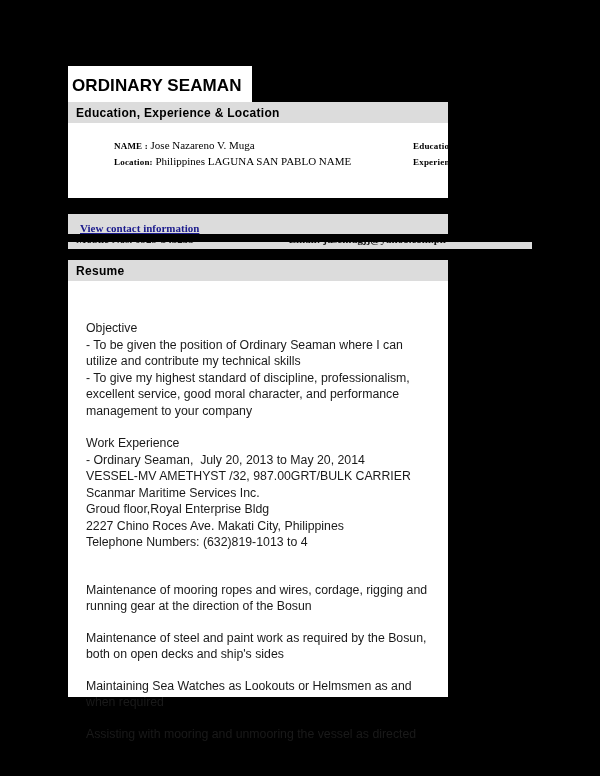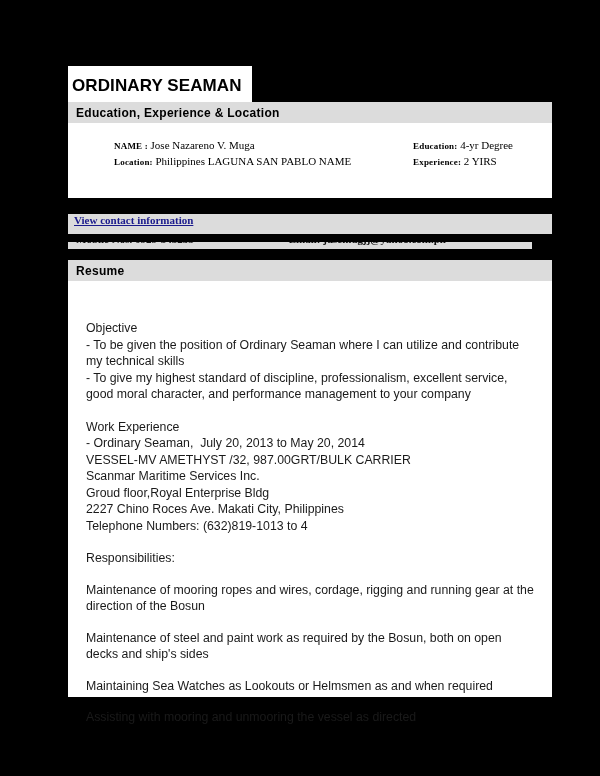--- a/index.html
+++ b/index.html
@@ -41,21 +41,21 @@
     font-weight: bold;
     color: #000000;
     letter-spacing: 0.1px;
     white-space: nowrap;
   }
 
   
   .card {
     position: absolute;
     left: 68px;
-    width: 484px;
+    width: 380px;
     background: #ffffff;
     box-sizing: border-box;
   }
   .card-edu { top: 102px; height: 96px; }
 
   .bar {
     background: #dcdcdc;
     height: 22px;
     display: flex;
     align-items: center;
@@ -107,22 +107,22 @@
 
   
   .card-contact {
     top: 214px;
     height: 20px;
   }
   .contact-bar {
     background: #dcdcdc;
     height: 20px;
     display: flex;
-    align-items: flex-start;
-    padding-left: 6px;
+    align-items: flex-end;
+    padding-left: 12px;
     box-sizing: border-box;
   }
   .contact-link {
     font-family: "Liberation Serif", serif;
     font-size: 11px;
     font-weight: bold;
     color: #1a1a8c;
     text-decoration: underline;
     white-space: nowrap;
     cursor: pointer;
@@ -248,21 +248,20 @@
       <p class="rtext">Work Experience</p>
       <p class="rtext">- Ordinary Seaman,  July 20, 2013 to May 20, 2014</p>
       <p class="rtext">VESSEL-MV AMETHYST /32, 987.00GRT/BULK CARRIER</p>
       <p class="rtext">Scanmar Maritime Services Inc.</p>
       <p class="rtext">Groud floor,Royal Enterprise Bldg</p>
       <p class="rtext">2227 Chino Roces Ave. Makati City, Philippines</p>
       <p class="rtext">Telephone Numbers: (632)819-1013 to 4</p>
 
       <div class="gap"></div>
 
-      <p class="rtext">Responsibilities:</p>
 
       <div class="gap-sm"></div>
       <p class="rtext">Maintenance of mooring ropes and wires, cordage, rigging and running gear at the direction of the Bosun</p>
 
       <div class="gap-sm"></div>
       <p class="rtext">Maintenance of steel and paint work as required by the Bosun, both on open decks and ship's sides</p>
 
       <div class="gap-sm"></div>
       <p class="rtext">Maintaining Sea Watches as Lookouts or Helmsmen as and when required</p>
 

